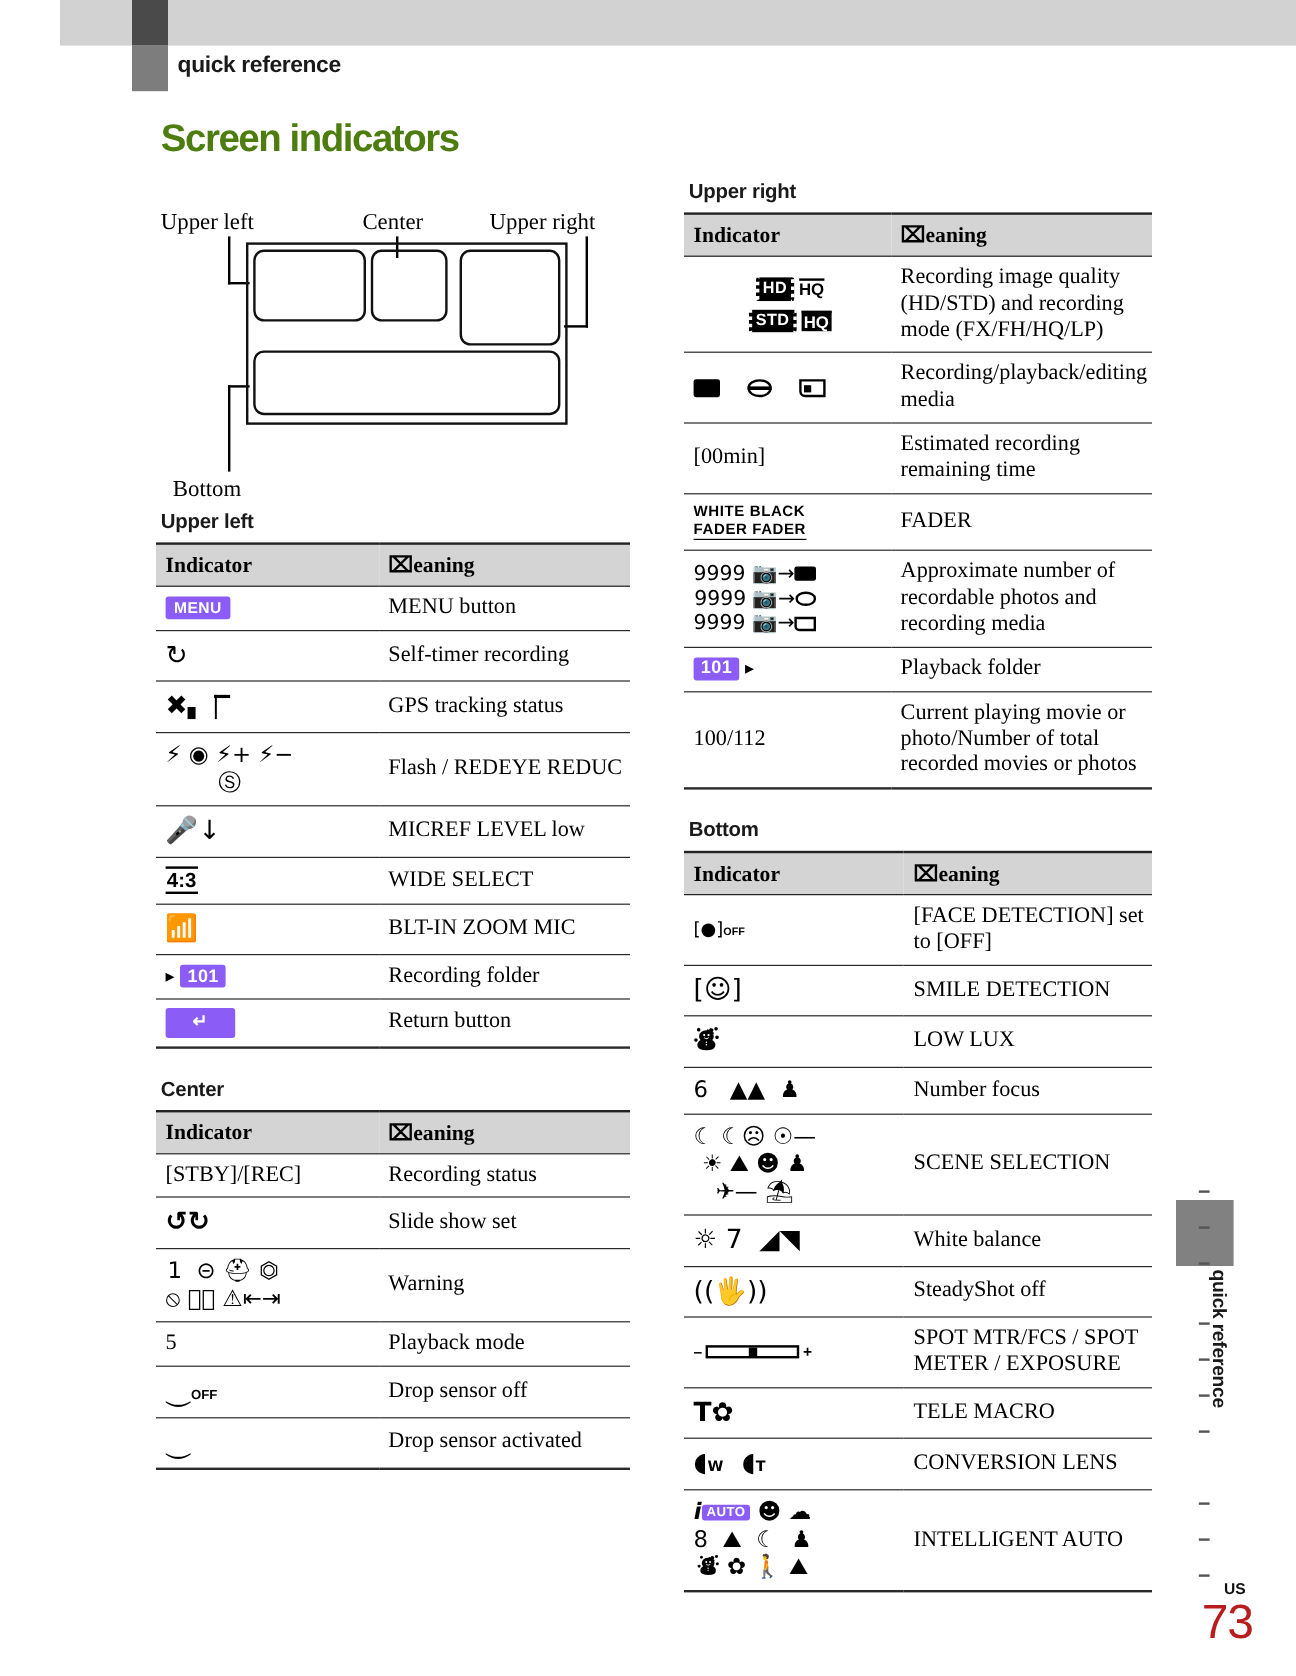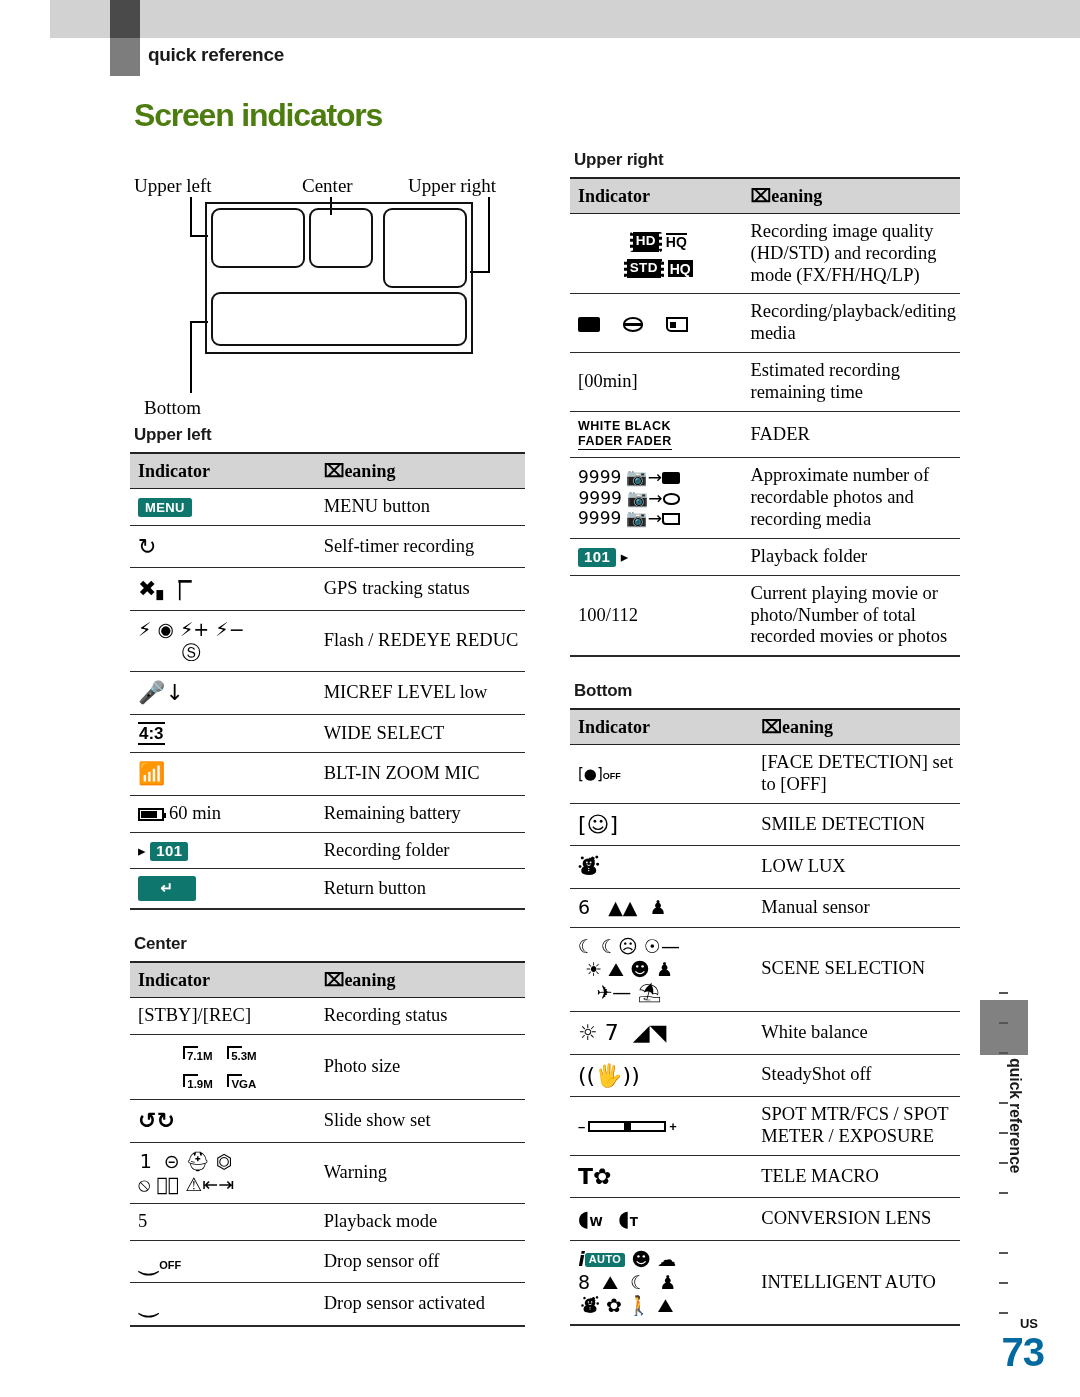--- a/index.html
+++ b/index.html
@@ -96,21 +96,21 @@
     font-size:19px; line-height:1.25; color:#000;
     display:inline-block; vertical-align:middle;
   }
   .gbig { font-size:22px; }
   .gsm  { font-size:15px; }
   .grow { display:block; white-space:nowrap;text-align:center; }
   .gap  { display:inline-block; width:9px; }
 
   
   .badge {
-    display:inline-block; background:#0f766e; color:#fff;
+    display:inline-block; background:#8b5cf6; color:#fff;
     font-family:"Liberation Sans", sans-serif;
     font-weight:700; font-size:13px;
     padding:2.5px 7px 3px; border-radius:2.5px;
     letter-spacing:0.4px; line-height:1.05;
     vertical-align:middle;
   }
   .badge-wide { min-width:58px; text-align:center; padding:4px 7px 5px; font-size:15px;}
   .badge-num { font-size:15px; padding:1.5px 6px 2px; }
 
   
@@ -189,21 +189,21 @@
 
   
   #folio-us {
     position:absolute; right:42px; top:1316px;
     font-family:"Liberation Sans", sans-serif;
     font-size:13px; font-weight:600; color:#111;
   }
   #folio-num {
     position:absolute; right:36px; top:1330px;
     font-family:"Liberation Sans", sans-serif;
-    font-size:40px; font-weight:700; color:#0369a1; letter-spacing:-1px;
+    font-size:40px; font-weight:400; color:#b91c1c; letter-spacing:-1px;
   }
 
   
   .tick { position:absolute; right:72px; width:9px; height:2px; background:#555; }
 </style>
 </head>
 <body>
 
 <div id="top-band"></div>
 <div id="top-band-tab"></div>
@@ -286,29 +286,20 @@
         <td class="cell-mean">WIDE SELECT</td>
       </tr>
       <tr>
         <td class="cell-ind">
           <span class="gico gbig">📶</span>
         </td>
         <td class="cell-mean">BLT-IN ZOOM MIC</td>
       </tr>
       <tr>
         <td class="cell-ind">
-          <span style="display:inline-block;width:26px;height:13px;border:2px solid #000;position:relative;vertical-align:middle;margin-right:5px;">
-            <span style="position:absolute;left:1px;top:1px;width:16px;height:7px;background:#000;"></span>
-            <span style="position:absolute;right:-4px;top:3px;width:3px;height:5px;background:#000;"></span>
-          </span><span>60 min</span>
-        </td>
-        <td class="cell-mean">Remaining battery</td>
-      </tr>
-      <tr>
-        <td class="cell-ind">
           <span class="gico gsm">▸</span>
           <span class="badge badge-num">101</span>
         </td>
         <td class="cell-mean">Recording folder</td>
       </tr>
       <tr>
         <td class="cell-ind">
           <span class="badge badge-wide">↵</span>
         </td>
         <td class="cell-mean">Return button</td>
@@ -321,35 +312,20 @@
     <thead>
       <tr>
         <th>Indicator</th>
         <th>⌧eaning</th>
       </tr>
     </thead>
     <tbody>
       <tr>
         <td class="cell-ind">[STBY]/[REC]</td>
         <td class="cell-mean">Recording status</td>
-      </tr>
-      <tr>
-        <td class="cell-ind">
-          <span class="stack">
-            <span class="grow" style="margin-bottom:5px;">
-              <span class="psz">7.1M</span>
-              <span class="psz">5.3M</span>
-            </span>
-            <span class="grow">
-              <span class="psz">1.9M</span>
-              <span class="psz">VGA</span>
-            </span>
-          </span>
-        </td>
-        <td class="cell-mean">Photo size</td>
       </tr>
       <tr>
         <td class="cell-ind">
           <span class="gico gbig" style="font-weight:bold;">↺↻</span>
         </td>
         <td class="cell-mean">Slide show set</td>
       </tr>
       <tr>
         <td class="cell-ind">
           <span class="gico stack">
@@ -476,21 +452,21 @@
       <tr>
         <td class="cell-ind">
           <span class="gico gbig">⛇</span>
         </td>
         <td class="cell-mean">LOW LUX</td>
       </tr>
       <tr>
         <td class="cell-ind">
           <span class="gico">6 &nbsp;&nbsp;▲▲ &nbsp;♟</span>
         </td>
-        <td class="cell-mean">Manual sensor</td>
+        <td class="cell-mean">Number focus</td>
       </tr>
       <tr>
         <td class="cell-ind">
           <span class="gico stack">
             <span class="grow">☾ ☾☹ ☉—</span>
             <span class="grow">☀ ⛰ ☻ ♟</span>
             <span class="grow">✈— ⛱</span>
           </span>
         </td>
         <td class="cell-mean">SCENE SELECTION</td>

